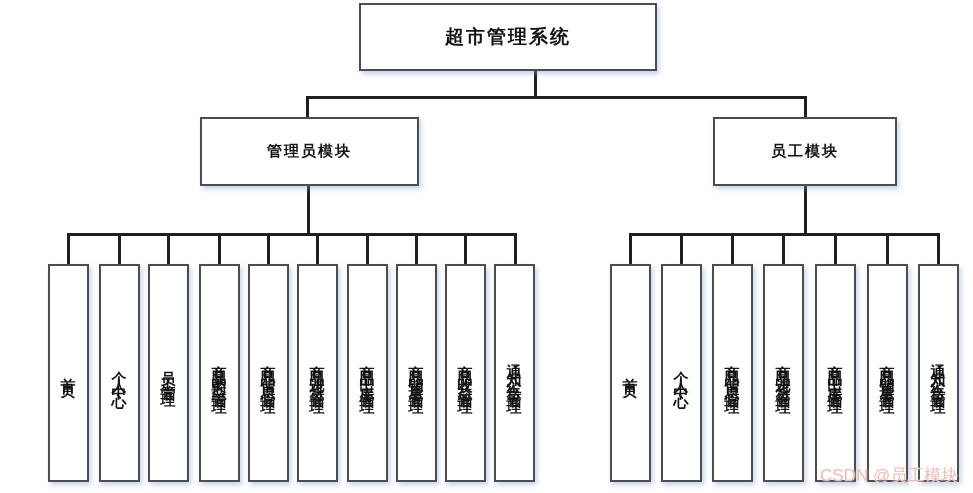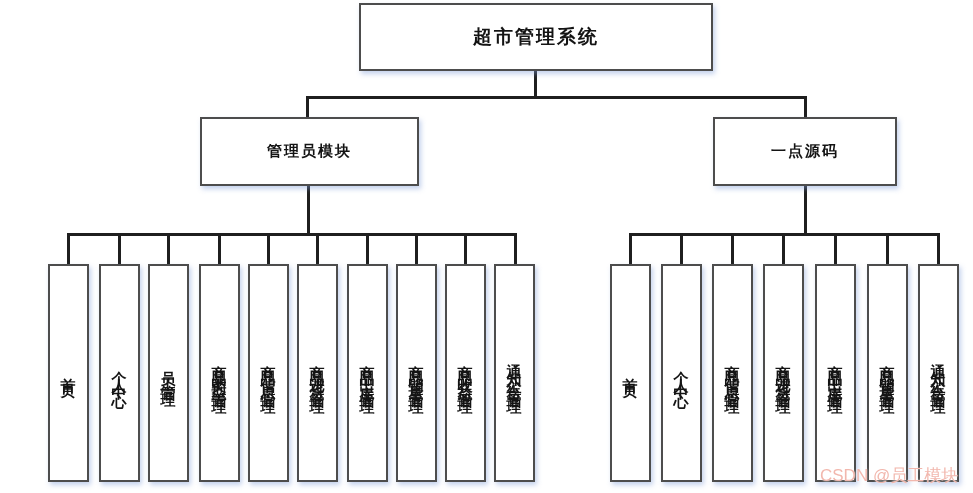--- a/index.html
+++ b/index.html
@@ -29,21 +29,21 @@
     display: flex;
     align-items: center;
     justify-content: center;
     font-weight: bold;
     color: #141414;
     box-sizing: border-box;
     text-align: center;
   }
   .root-node {
     left: 359px; top: 3px;
-    width: 354px; height: 68px;
+    width: 298px; height: 68px;
     font-size: 19px;
     letter-spacing: 2px;
   }
   .branch-node {
     top: 117px;
     height: 69px;
     font-size: 15px;
     letter-spacing: 2px;
   }
   .branch-admin { left: 200px; width: 219px; }
@@ -98,21 +98,21 @@
   <div class="line" style="left:680px; top:233px; width:3px; height:31px;"></div>
   <div class="line" style="left:731px; top:233px; width:3px; height:31px;"></div>
   <div class="line" style="left:782px; top:233px; width:3px; height:31px;"></div>
   <div class="line" style="left:834px; top:233px; width:3px; height:31px;"></div>
   <div class="line" style="left:886px; top:233px; width:3px; height:31px;"></div>
   <div class="line" style="left:937px; top:233px; width:3px; height:31px;"></div>
 
   <div class="node root-node">超市管理系统</div>
 
   <div class="node branch-node branch-admin">管理员模块</div>
-  <div class="node branch-node branch-staff">一点源码</div>
+  <div class="node branch-node branch-staff">员工模块</div>
 
   <div class="node leaf-node" style="left:48px;">首页</div>
   <div class="node leaf-node" style="left:99px;">个人中心</div>
   <div class="node leaf-node" style="left:148px;">员工管理</div>
   <div class="node leaf-node" style="left:199px;">商品类型管理</div>
   <div class="node leaf-node" style="left:248px;">商品信息管理</div>
   <div class="node leaf-node" style="left:297px;">商品进货管理</div>
   <div class="node leaf-node" style="left:347px;">商品出库管理</div>
   <div class="node leaf-node" style="left:396px;">商品销量管理</div>
   <div class="node leaf-node" style="left:445px;">商品收益管理</div>

